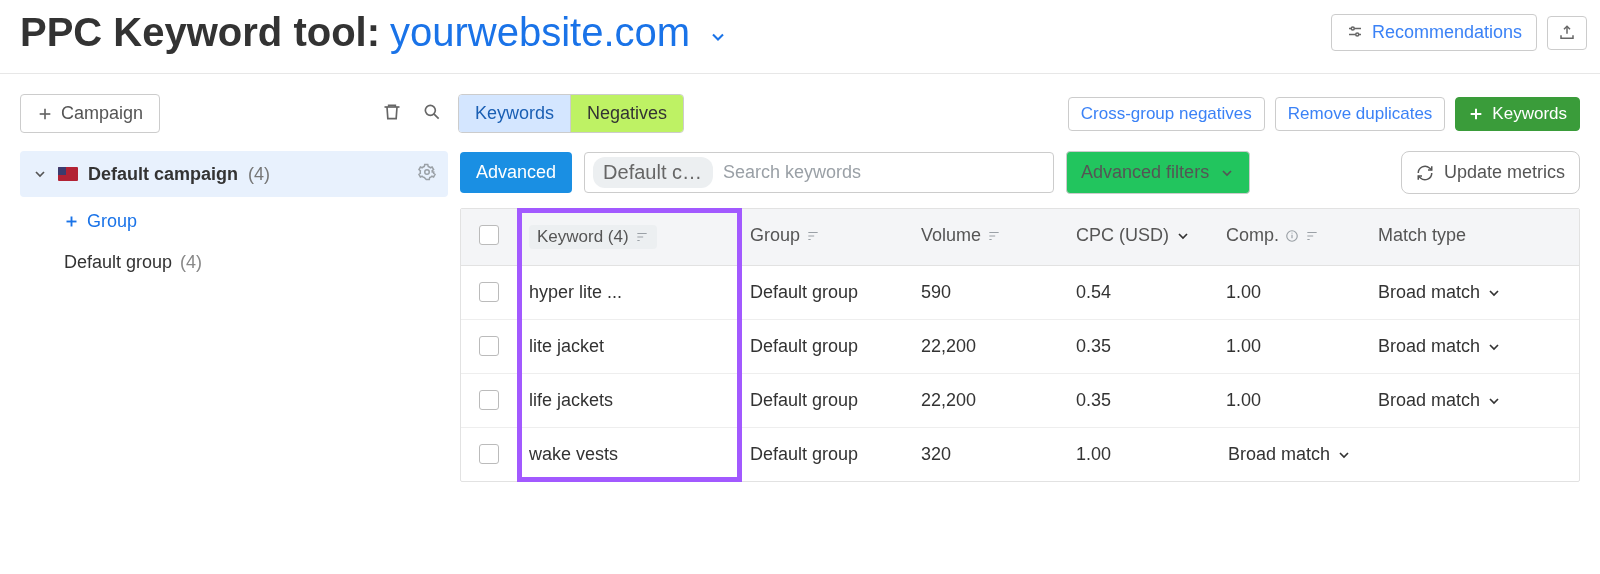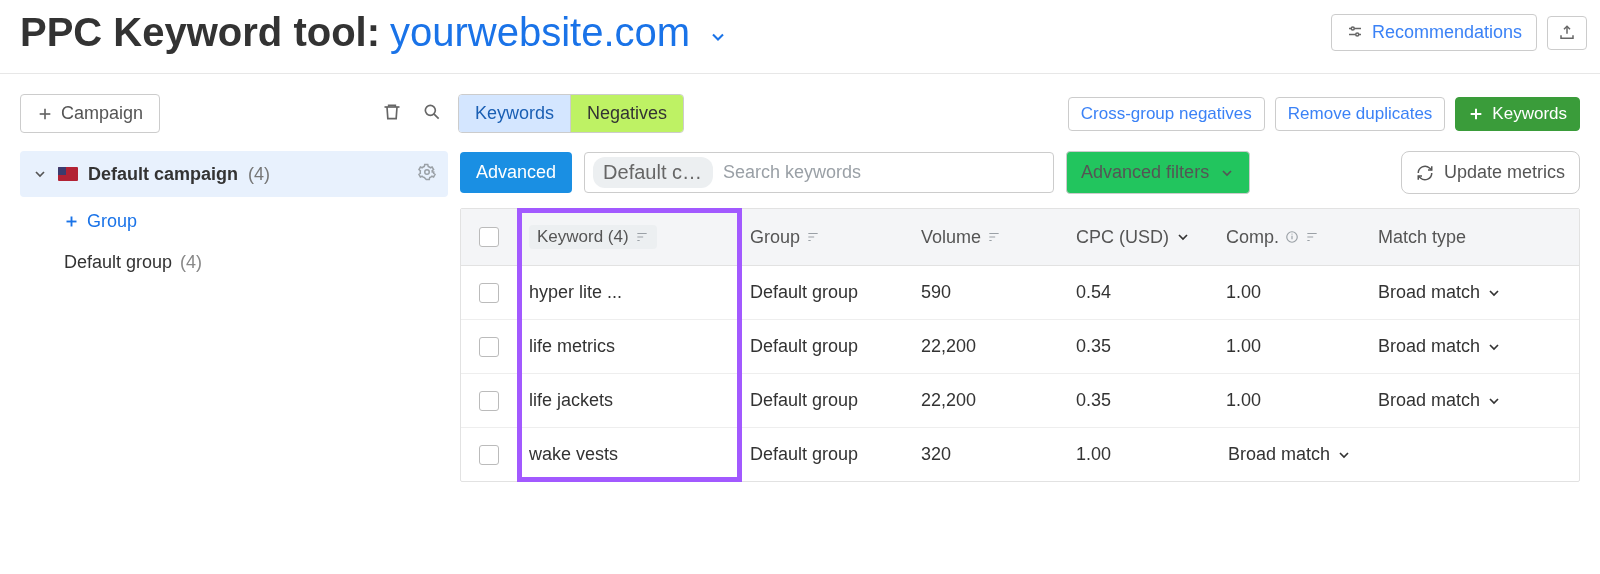--- a/index.html
+++ b/index.html
@@ -39,21 +39,21 @@
   .main { flex:1; padding-left:12px; }
   .actionbar { display:flex; align-items:center; gap:12px; margin-top:10px; }
   .actions-btn { background:#1a8fe3; color:#fff; font-size:18px; padding:10px 16px; border:none; border-radius:4px; cursor:pointer; font-weight:500;}
   .searchwrap { display:flex; align-items:center; border:1px solid #ccc; border-radius:4px; padding:4px 8px; gap:6px; width:470px;}
   .chip { background:#eceff1; color:#666; font-size:20px; border-radius:12px; padding:4px 10px; white-space:nowrap; overflow:hidden; text-overflow:ellipsis; max-width:120px;}
   .searchwrap input { border:none; outline:none; font-size:18px; flex:1; color:#333; padding:4px 4px; }
   .searchwrap input::placeholder{color:#9aa0a6}
   .adv-btn { border:1px solid #ccc; border-radius:4px; background:#22c55e; padding:10px 14px; font-size:18px; color:#555; display:inline-flex; align-items:center; gap:10px; cursor:pointer;}
   .upd-btn { border:1px solid #ccc; border-radius:8px; background:#fff; padding:10px 14px; font-size:18px; color:#555; display:inline-flex; align-items:center; gap:10px; cursor:pointer; margin-left:auto;}
   .table { margin-top:14px; border:1px solid #e2e2e2; border-radius:2px; overflow:hidden; }
-  .thead, .trow { display:flex; align-items:center; }
+  .thead, .trow { display:flex; align-items:flex-start; }
   .thead { background:#f4f5f7; border-bottom:1px solid #e2e2e2; }
   .th, .td { padding:16px 12px; font-size:18px; display:flex; align-items:center; gap:6px; }
   .th { color:#555; }
   .col-check{ width:56px; justify-content:center;}
   .col-kw{ width:221px; }
   .col-group{ width:171px;}
   .col-vol{ width:155px;}
   .col-cpc{ width:150px;}
   .col-comp{ width:152px;}
   .col-match{ flex:1;}
@@ -277,21 +277,21 @@
                     <polyline points="6 9 12 15 18 9"></polyline>
                   </svg>
                 </span>
               </div>
             </div>
             <div class="trow">
               <div class="td col-check">
                 <span class="chk"></span>
               </div>
               <div class="td col-kw">
-                <span>life metrics</span>
+                <span>lite jacket</span>
               </div>
               <div class="td col-group">Default group</div>
               <div class="td col-vol">22,200</div>
               <div class="td col-cpc">0.35</div>
               <div class="td col-comp">1.00</div>
               <div class="td col-match">
                 <span class="match-cell">
                   <span>Broad match</span> 
                   <svg width="16" height="16" viewBox="0 0 24 24" fill="none" stroke="#333" stroke-width="2.5">
                     <polyline points="6 9 12 15 18 9"></polyline>

